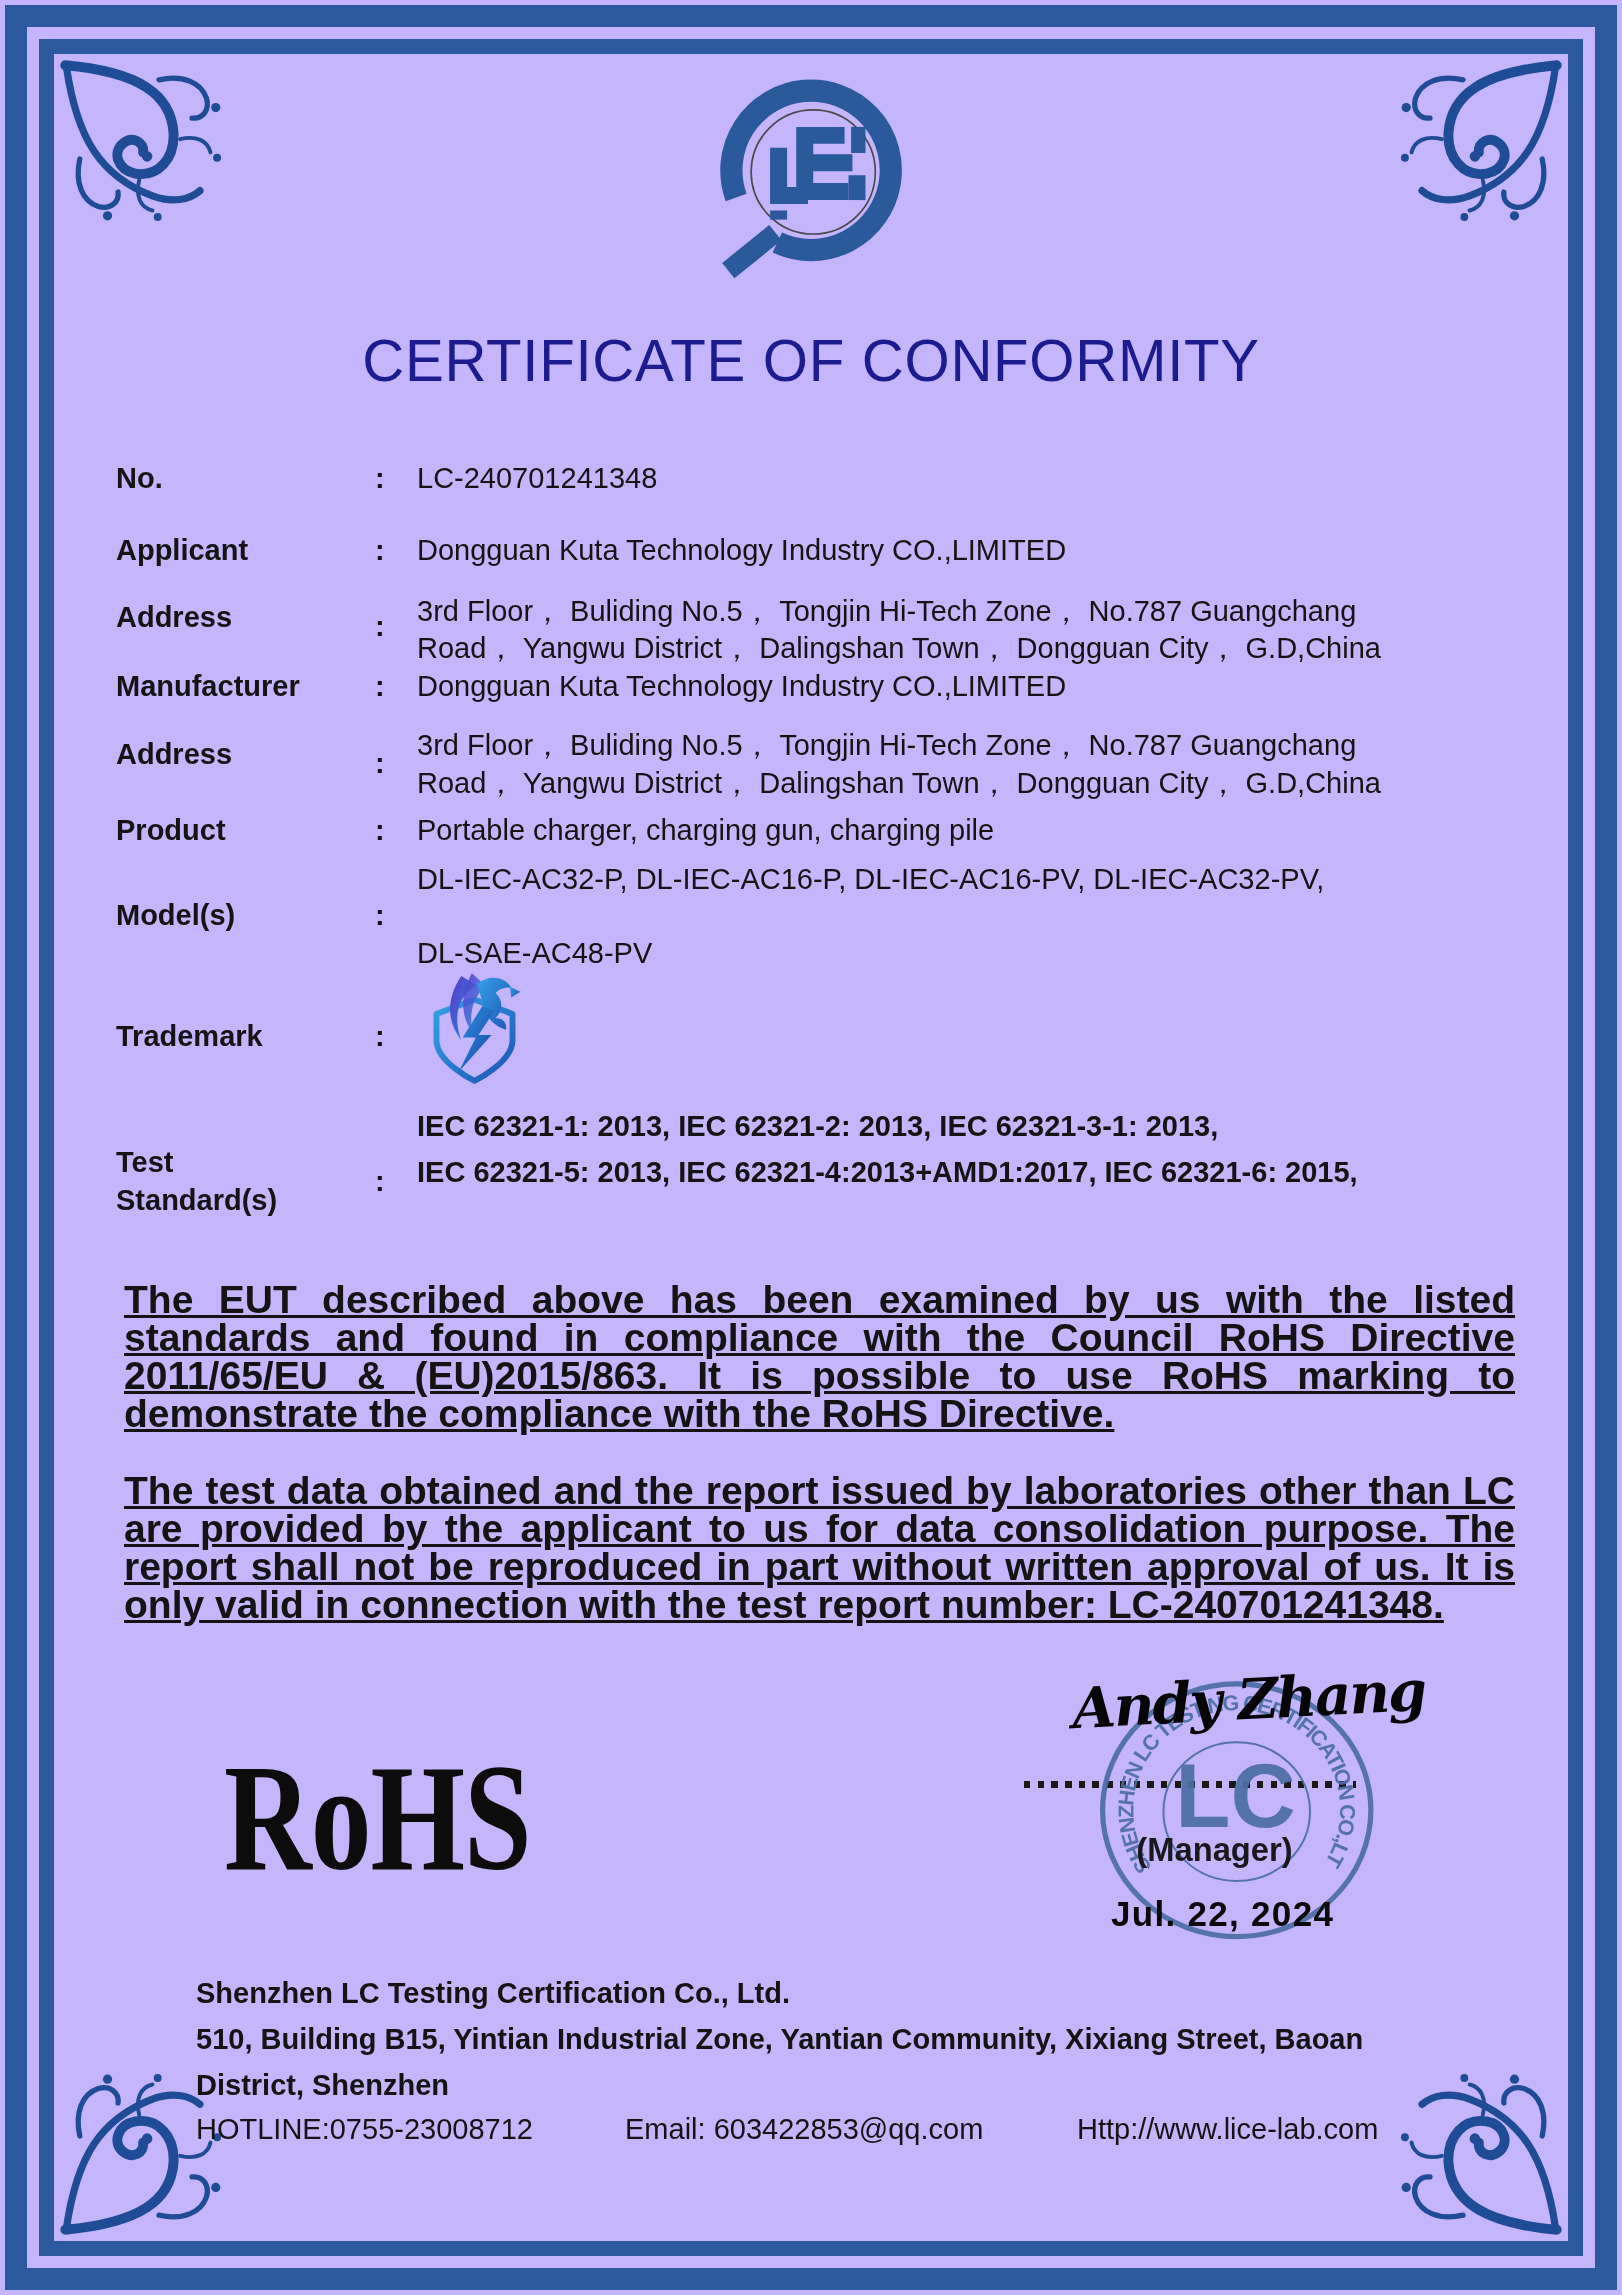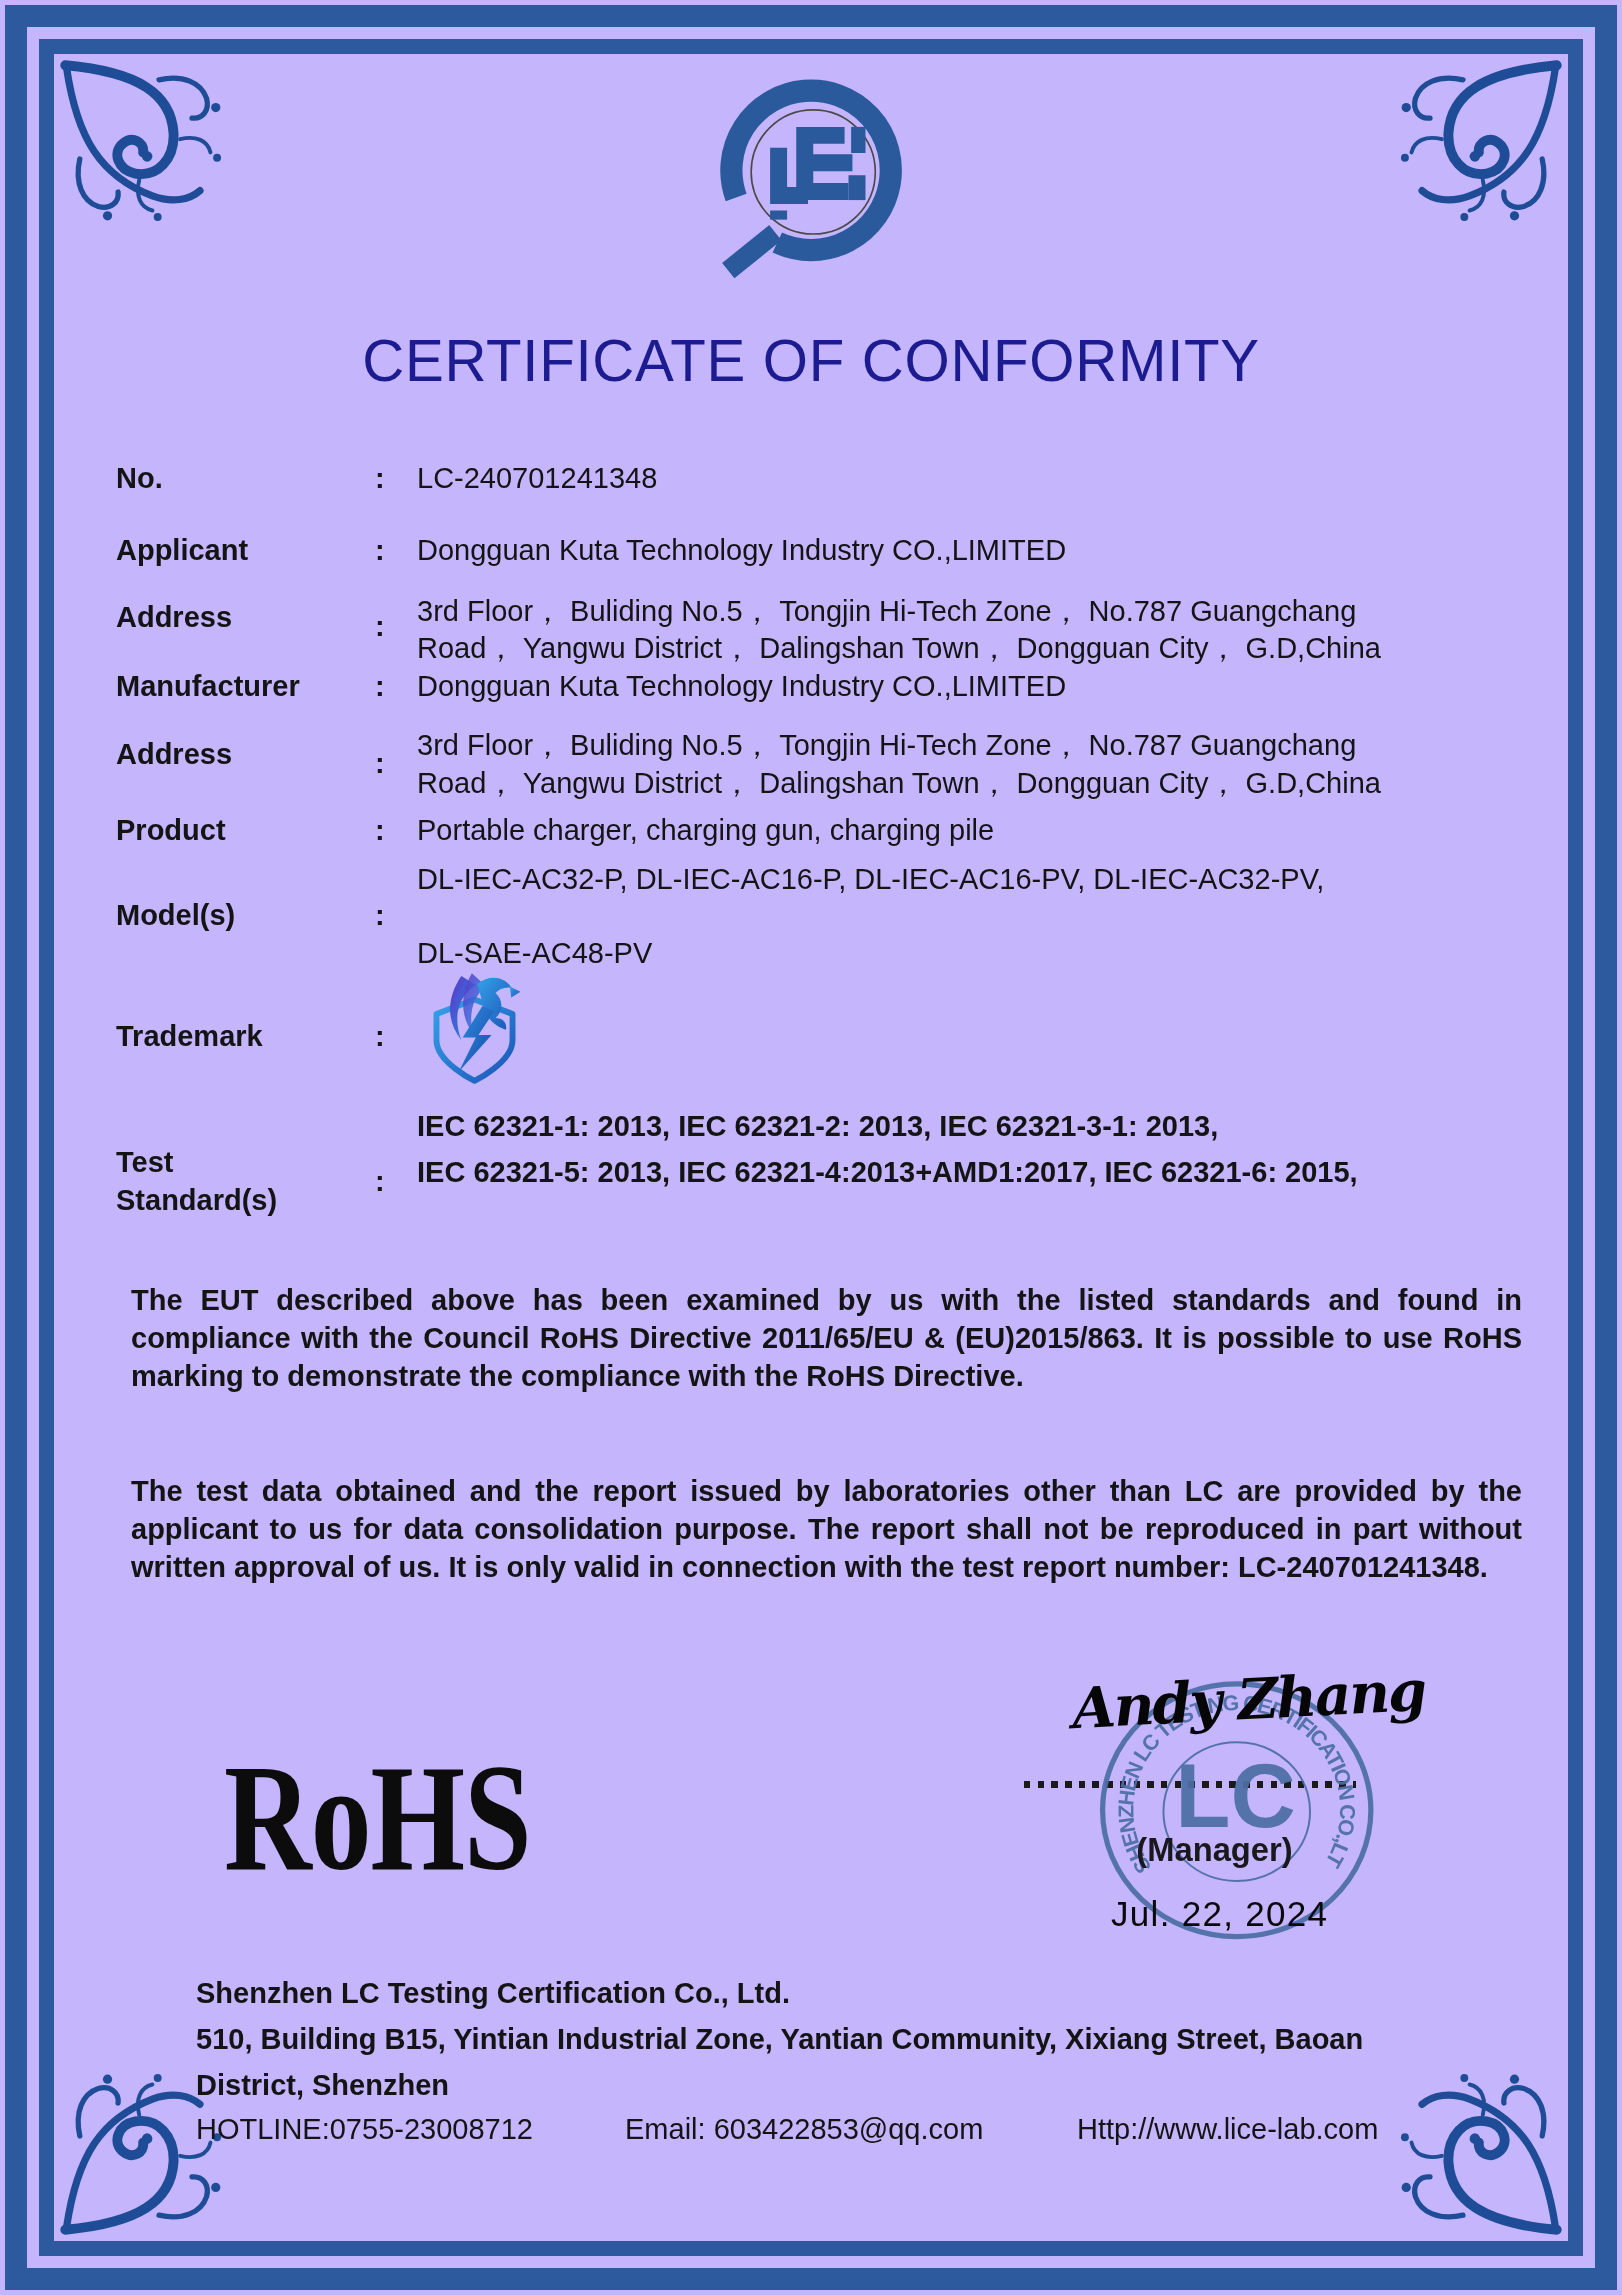--- a/index.html
+++ b/index.html
@@ -10,31 +10,31 @@
   .corner{position:absolute;width:165px;height:165px;color:#1e4c96;}
   .corner.tl{left:60px;top:60px;}
   .corner.tr{right:60px;top:60px;transform:scaleX(-1);}
   .corner.bl{left:60px;bottom:60px;transform:scaleY(-1);}
   .corner.br{right:60px;bottom:60px;transform:scale(-1,-1);}
   .t{position:absolute;font-size:29px;white-space:nowrap;line-height:1.18;}
   .b{font-weight:bold;}
   .title{position:absolute;left:0;right:0;top:326px;text-align:center;
          font-size:60px;font-weight:400;color:#1c1c90;letter-spacing:0.7px;
          transform:scaleX(0.97);white-space:nowrap;}
-  .para{position:absolute;left:131px;width:1391px;font-size:29px;font-weight:bold;
-        line-height:38px;text-align:justify;}
+  .para{position:absolute;left:124px;width:1391px;font-size:39px;font-weight:bold;
+        line-height:38px;text-align:justify;text-decoration:underline;}
   .rohs{position:absolute;left:224px;top:1742px;font-family:"Liberation Serif",serif;
         font-weight:bold;font-size:152px;line-height:1;letter-spacing:-1.3px;
         transform:scaleX(0.80);transform-origin:left top;color:#0c0c0c;}
   .dotline{position:absolute;left:1024px;top:1781px;width:332px;height:6.5px;
         background:repeating-linear-gradient(90deg,#1a1a1a 0 6.5px,transparent 6.5px 13.7px);}
   .signature{position:absolute;left:1072px;top:1666px;font-family:"DejaVu Serif",serif;
         font-style:italic;font-weight:bold;font-size:56px;letter-spacing:-2px;
         color:#060606;transform:rotate(-3deg);white-space:nowrap;}
-  .manager-date{position:absolute;font-weight:normal;color:#0a0a0a;white-space:nowrap;}
+  .manager-date{position:absolute;font-weight:bold;color:#0a0a0a;white-space:nowrap;}
   .stamp{position:absolute;left:1086px;top:1665px;opacity:0.93;}
 </style>
 </head>
 <body>
 
 <div class="page">
 
   <div class="frame-outer"></div>
   <div class="frame-inner"></div>
 

